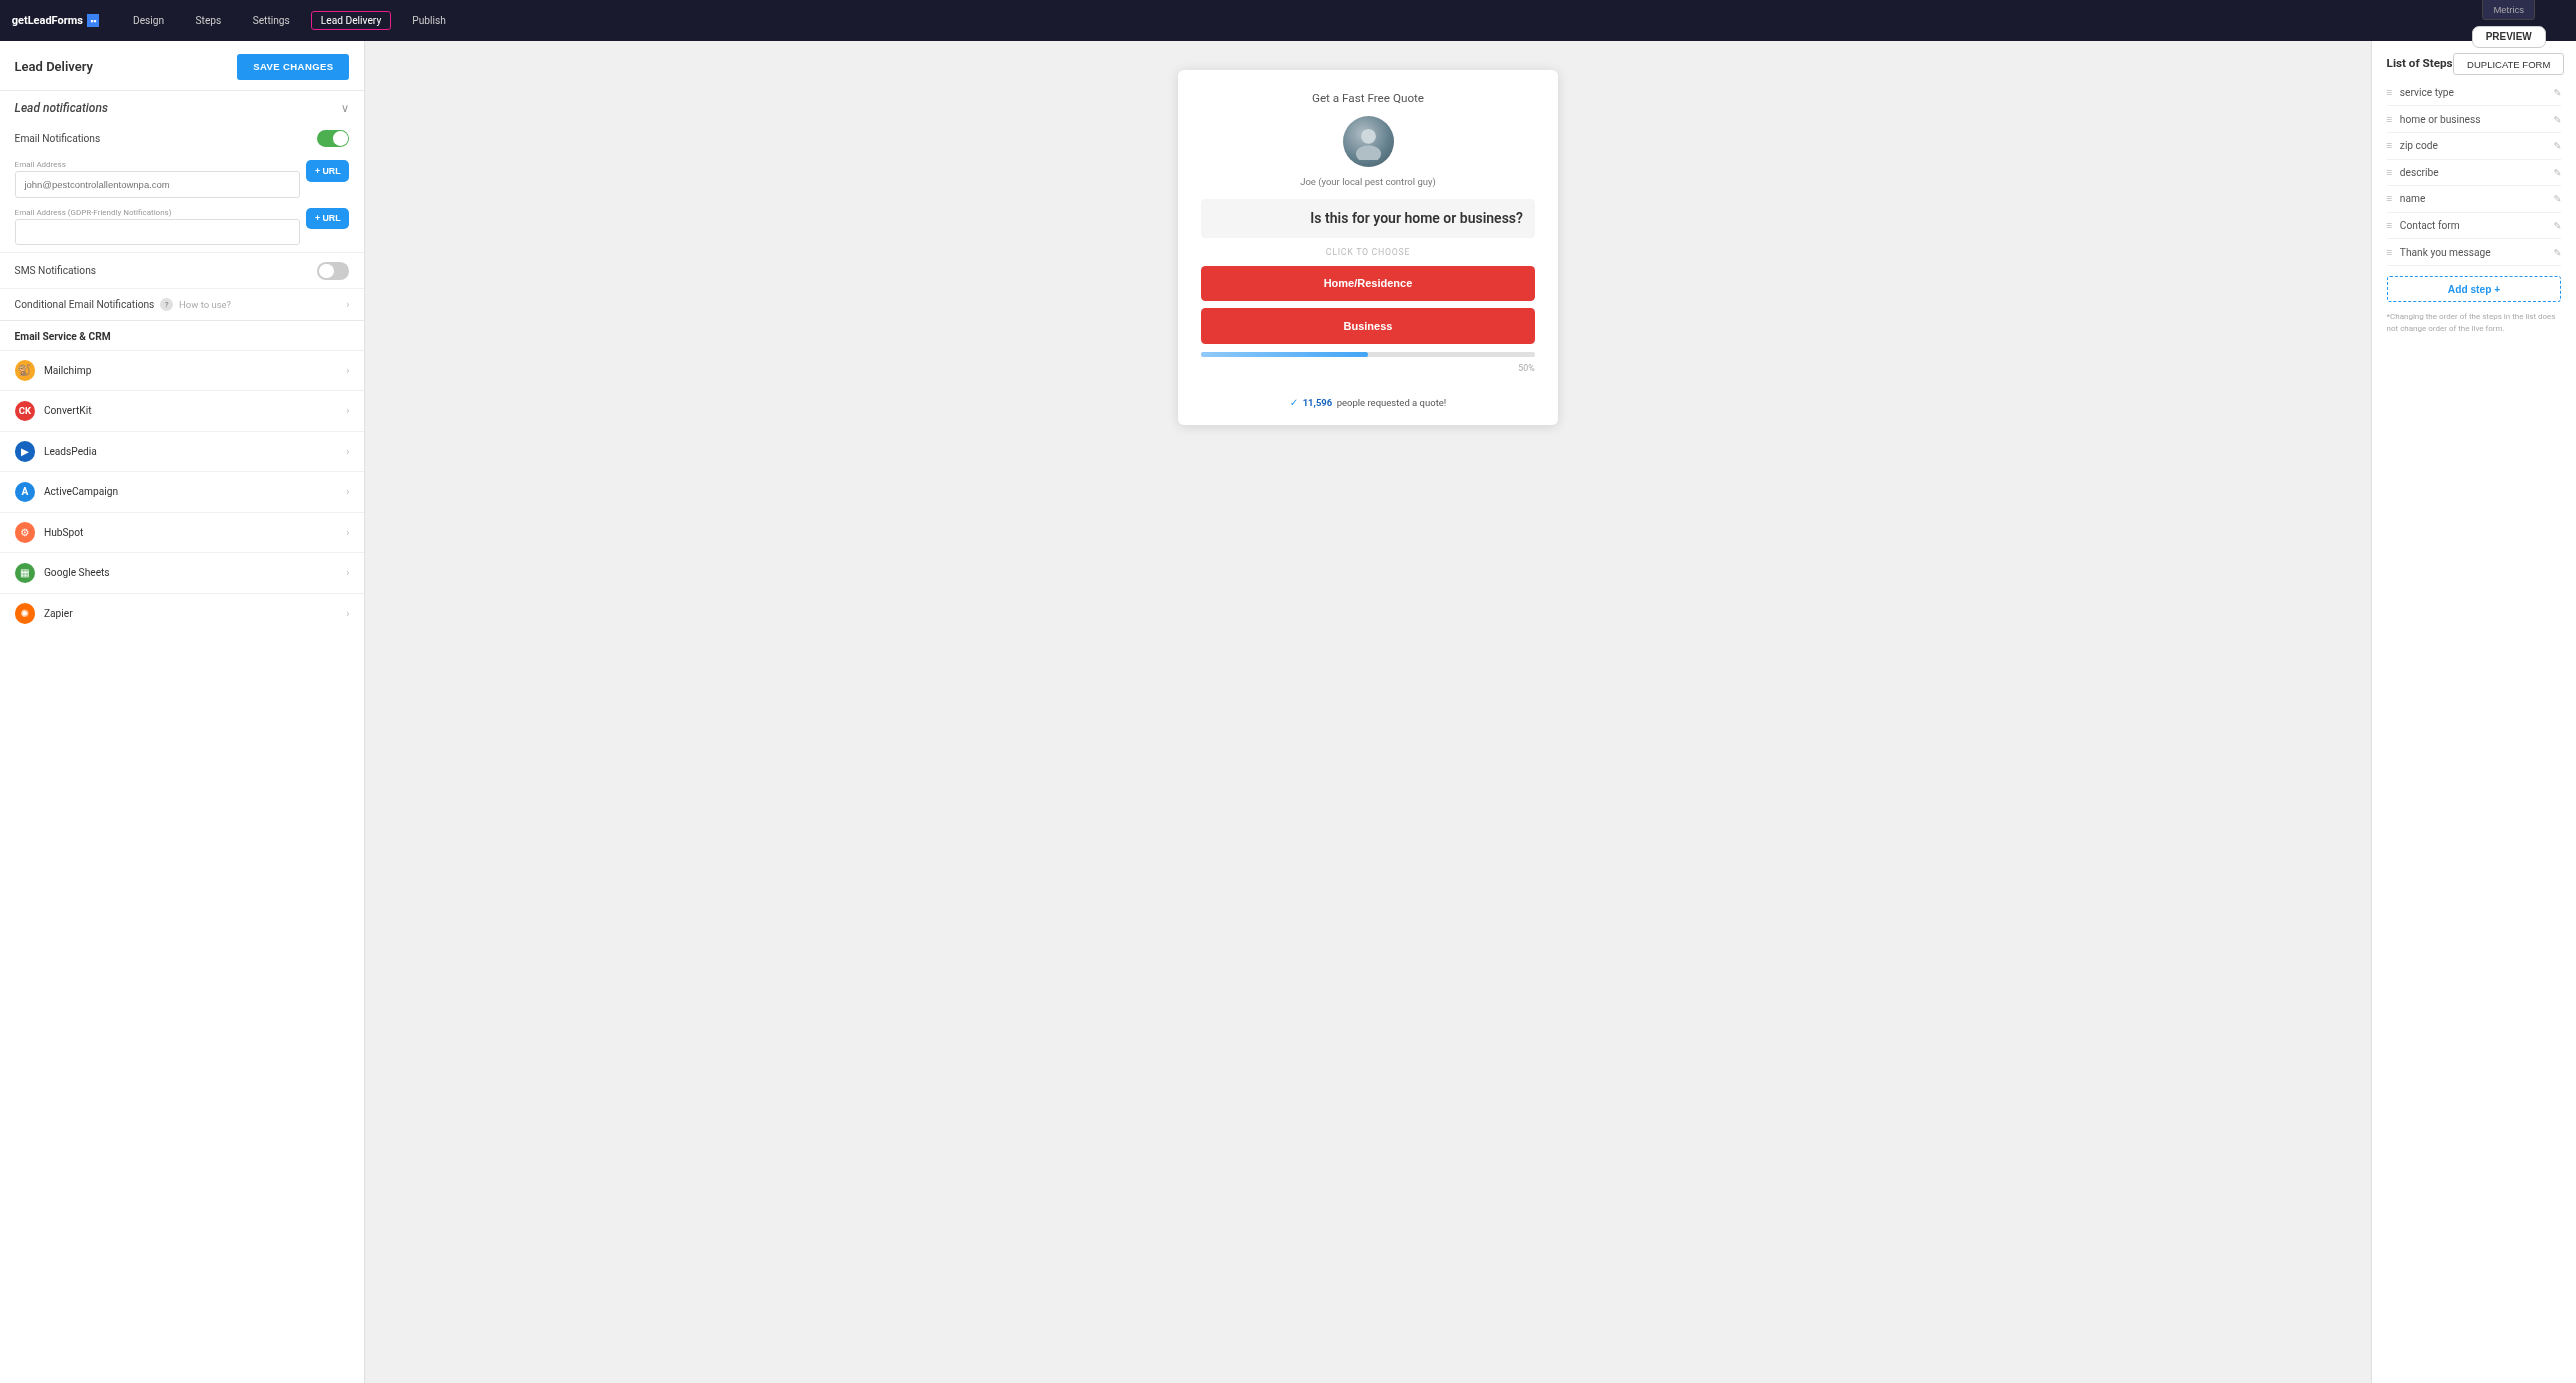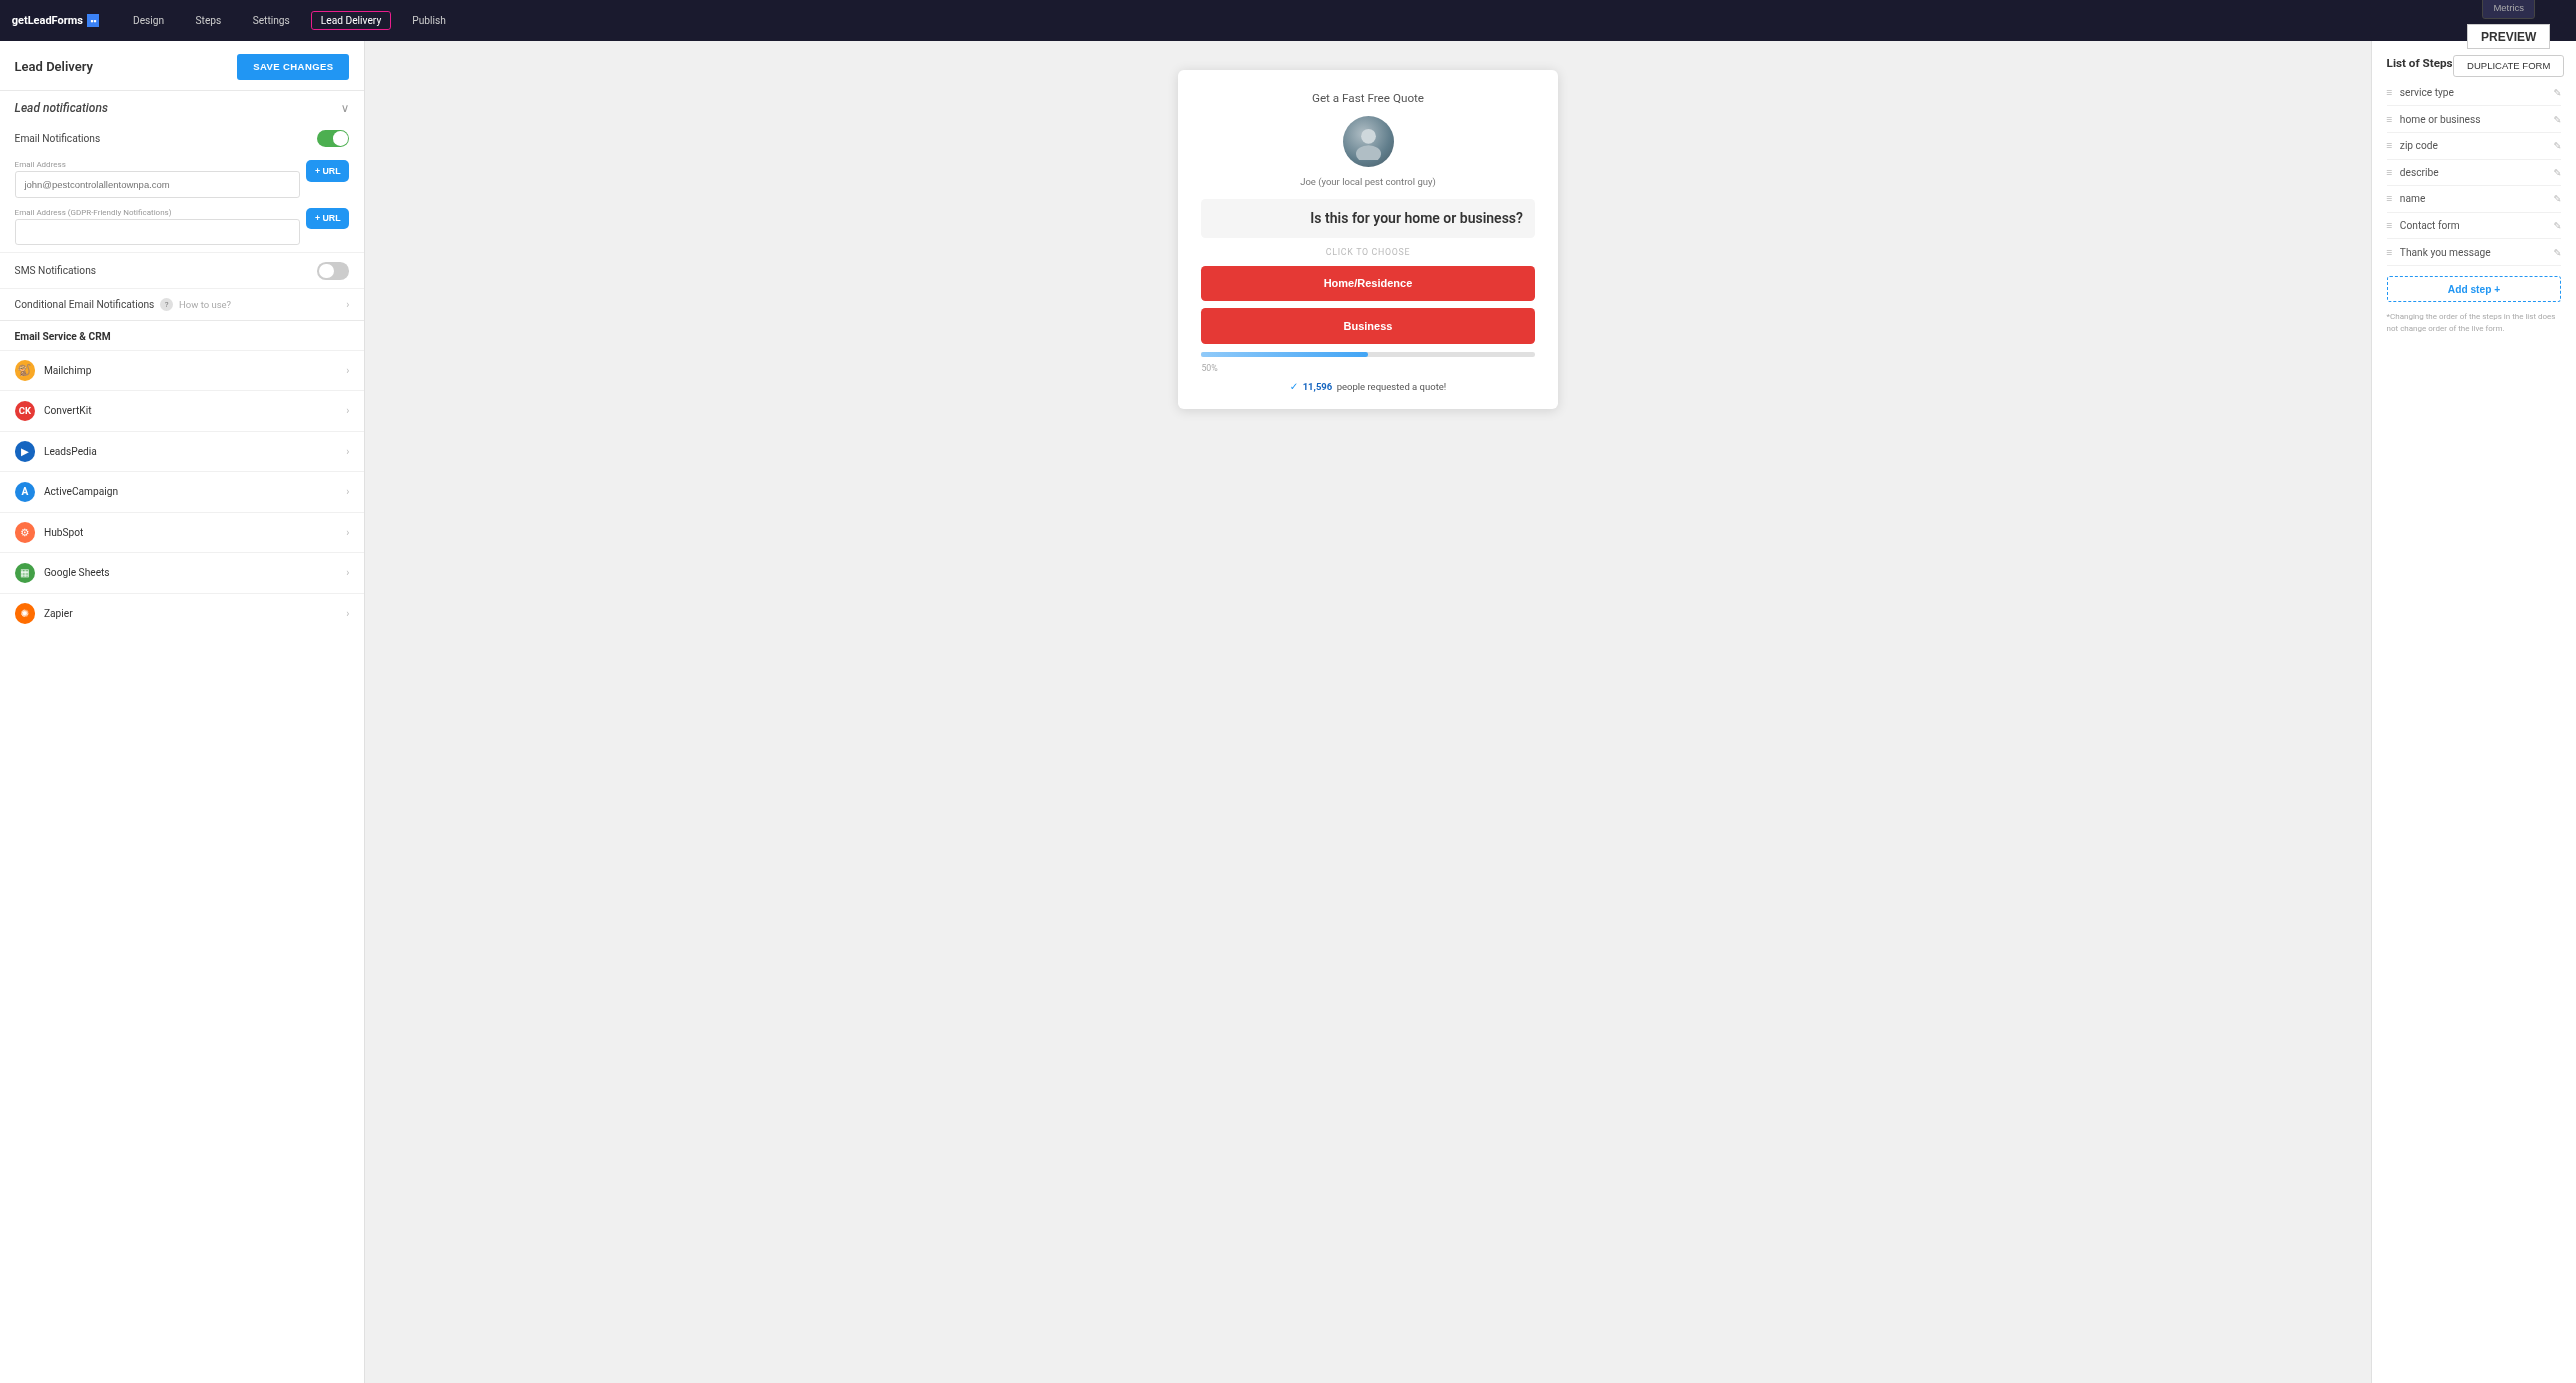--- a/index.html
+++ b/index.html
@@ -21,21 +21,21 @@
     .nav-item.active {
       color: white; border: 1.5px solid #e91e8c; border-radius: 2.9px; padding: 2.9px 8.8px;
     }
     .nav-right { display: flex; align-items: center; gap: 5.8px; margin-left: auto; flex-direction: column; }
     .view-btn {
       background: #2d2d4e; color: #aaa; border: 0.7px solid #444; padding: 4.4px 10.2px;
       border-radius: 2.9px; cursor: pointer; font-size: 9.5px;
     }
     .preview-btn {
       background: white; color: #333; border: 0.7px solid #ccc; padding: 4.4px 13px;
-      border-radius: 0; cursor: pointer; font-size: 12px; font-weight: 600;
+      border-radius: 7px; cursor: pointer; font-size: 10px; font-weight: 600;
     }
     .dup-btn {
       background: white; color: #333; border: 0.7px solid #ccc; padding: 4.4px 13px;
       border-radius: 2.9px; cursor: pointer; font-size: 9.5px; font-weight: 400;
     }
     .close-btn { color: white; background: none; border: none; font-size: 14.6px; cursor: pointer; margin-left: 5.8px; }
 
     
     .layout { display: flex; height: calc(100vh - 41px); }
 
@@ -133,21 +133,21 @@
       font-size: 14px; font-weight: 600; color: #333; margin-bottom: 8.8px;
     }
     .click-to-choose { text-align: center; font-size: 8.8px; color: #bbb; letter-spacing: 0.7px; text-transform: uppercase; margin-bottom: 8.8px; }
     .choice-btn {
       display: block; width: 100%; padding: 11.7px; border: none; border-radius: 4.4px;
       color: white; font-size: 11px; font-weight: 600; cursor: pointer; margin-bottom: 7.3px;
       background: #e53935;
     }
     .progress-bar-wrap { height: 4.4px; background: #e0e0e0; border-radius: 2.2px; margin: 8.8px 0 5.8px; }
     .progress-bar { height: 100%; width: 50%; background: linear-gradient(90deg, #90caf9, #42a5f5); border-radius: 2.2px; }
-    .progress-label { text-align: left; font-size: 8.8px; color: #aaa; margin-bottom: 8px; }
+    .progress-label { text-align: right; font-size: 8.8px; color: #aaa; margin-bottom: 24px; }
     .social-proof { display: flex; align-items: center; justify-content: center; gap: 4.4px; font-size: 9.5px; color: #555; }
     .check-icon { color: #2196F3; font-size: 10.2px; }
     .blue-num { color: #1565C0; font-weight: 700; }
 
     
     .right-panel { width: 205px; background: white; border-left: 0.7px solid #e0e0e0; padding: 14.6px; flex-shrink: 0; }
     .steps-title { font-size: 11.7px; font-weight: 700; color: #333; margin-bottom: 10.2px; }
     .step-item {
       display: flex; align-items: center; justify-content: space-between;
       padding: 7.3px 0; border-bottom: 0.7px solid #f0f0f0;

